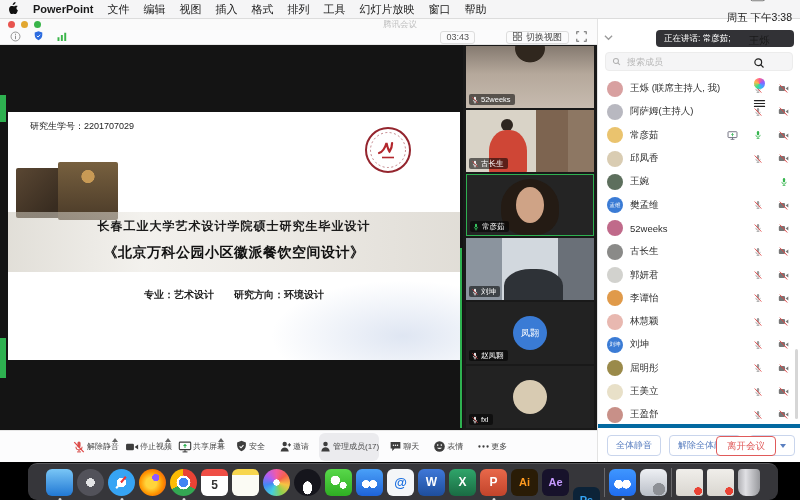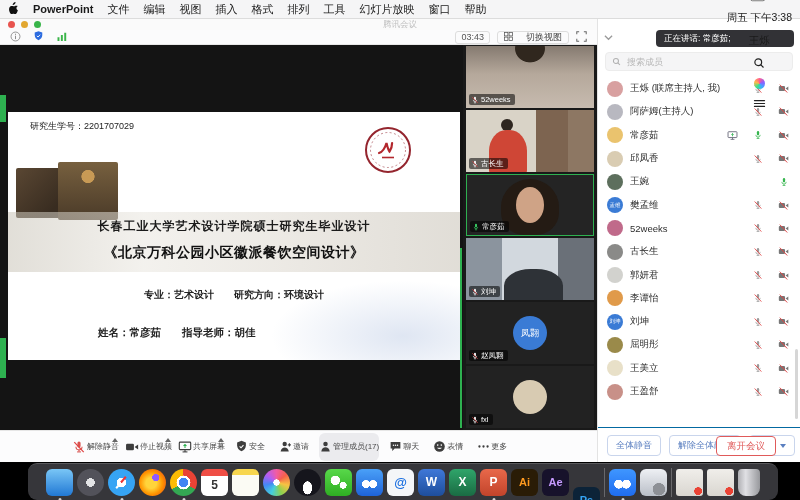--- a/index.html
+++ b/index.html
@@ -19,21 +19,21 @@
   .titlebar{position:absolute;top:19px;left:0;width:800px;height:11px;background:#fafafa;z-index:10;}
   .traffic{position:absolute;left:8px;top:2px;display:flex;gap:6px;}
   .tdot{width:7px;height:7px;border-radius:50%;}
   .t-red{background:#e8544e;}.t-yel{background:#e2a730;}.t-grn{background:#39b54a;}
   .win-title{text-align:center;font-size:8.5px;color:#bfbfbf;line-height:11px;}
   .meet-toolbar{position:absolute;top:30px;left:0;width:597px;height:15px;background:#fbfbfc;border-bottom:1px solid #e7e7e7;
                 display:flex;align-items:center;padding:0 10px;box-sizing:border-box;z-index:10;}
   .mt-left{display:flex;align-items:center;gap:12px;}
   .mt-right{margin-left:auto;display:flex;align-items:center;gap:7px;font-size:9px;color:#555;}
   .timer-box{border:1px solid #ddd;border-radius:3px;padding:0px 5px;line-height:11px;}
-  .view-btn{border:1px solid #ddd;border-radius:3px;padding:0px 6px;line-height:11px;display:flex;gap:13px;align-items:flex-start;color:#444;}
+  .view-btn{border:1px solid #ddd;border-radius:3px;padding:0px 6px;line-height:11px;display:flex;gap:4px;align-items:flex-start;color:#444;margin-left:24px;}
   
   .stage{position:absolute;top:45px;left:0;width:463px;height:385px;background:#141414;z-index:5;}
   .gstrip{position:absolute;background:#2eb150;z-index:8;}
   .slide{position:absolute;left:8px;top:67px;width:452px;height:248px;background:#fff;overflow:hidden;}
   .sl-id{position:absolute;left:22px;top:8px;font-size:9px;font-weight:normal;color:#222;}
   .sl-banner{position:absolute;left:0;top:100px;width:452px;height:60px;
              background:linear-gradient(90deg,#c9c4b8,#e9e6df 30%,#ddd8cf 60%,#c8c2b6);opacity:.55;}
   .sl-photo-a{position:absolute;left:8px;top:56px;width:62px;height:50px;border-radius:2px;
               background:linear-gradient(135deg,#5a4733,#382c20 70%);}
   .sl-photo-b{position:absolute;left:50px;top:50px;width:60px;height:58px;border-radius:2px;
@@ -72,21 +72,21 @@
               display:flex;align-items:center;gap:4px;padding:0 6px;box-sizing:border-box;}
   .search-box input{border:none;outline:none;background:transparent;font-size:9px;color:#444;width:150px;font-family:inherit;}
   .search-box input::placeholder{color:#b8b8b8;}
   .plist{position:absolute;left:0;top:58px;width:203px;height:350px;overflow:hidden;}
   .prow{display:flex;align-items:center;height:23.3px;padding:0 12px 0 9px;box-sizing:border-box;}
   .pav{width:16px;height:16px;border-radius:50%;flex:none;display:flex;align-items:center;justify-content:center;
        font-size:5.5px;color:#fff;overflow:hidden;}
   .pname{margin-left:7px;font-size:9.5px;color:#2e2e2e;white-space:nowrap;overflow:hidden;text-overflow:ellipsis;max-width:105px;}
   .pr-icons{margin-left:auto;display:flex;gap:15px;align-items:center;}
   .scrollbar{position:absolute;right:2px;top:330px;width:3px;height:70px;background:#d6d6d6;border-radius:2px;}
-  .pn-footer{position:absolute;left:0;bottom:6px;width:203px;border-top:1px solid #0369a1;padding:7px 0 0 9px;box-sizing:border-box;display:flex;gap:8px;}
+  .pn-footer{position:absolute;left:0;bottom:6px;width:203px;border-top:4px solid #0369a1;padding:7px 0 0 9px;box-sizing:border-box;display:flex;gap:8px;}
   .pf-btn{border:1px solid #c9d5ec;border-radius:4px;background:#fff;color:#5a7fc0;font-size:9px;
           padding:3px 8px;display:flex;align-items:center;gap:4px;white-space:nowrap;font-family:inherit;}
   .caret-down{width:0;height:0;border-left:3px solid transparent;border-right:3px solid transparent;border-top:4px solid #5a7fc0;}
   
   .control-bar{position:absolute;left:0;top:430px;width:597px;height:32px;background:#fcfcfd;border-top:1px solid #e6e6e6;
                display:flex;align-items:center;padding-left:72px;box-sizing:border-box;gap:6px;z-index:12;}
   .cb-item{display:flex;flex-direction:row;align-items:center;justify-content:center;font-size:8px;color:#4a4a4a;
            min-width:38px;height:28px;gap:1px;position:relative;border-radius:6px;}
   .cb-item.hl{background:#ebebee;}
   .cb-icon{height:14px;display:flex;align-items:center;}
@@ -265,21 +265,20 @@
         <svg width="48" height="48" viewBox="0 0 48 48">
             <circle cx="24" cy="24" r="22" fill="#fff" stroke="#94252e" stroke-width="2"></circle>
             <circle cx="24" cy="24" r="17.5" fill="none" stroke="rgba(148,40,50,.55)" stroke-width="1" stroke-dasharray="2 2.4"></circle>
             <path d="M15 27c5-1.5 6.5-6.5 7.5-10 .8 3.5 1.5 6.5 3 8.5 1.8-2.5 2.6-6 2.6-8.5" fill="none" stroke="#b3272d" stroke-width="2.2" stroke-linecap="round"></path>
             <line x1="18" y1="31.5" x2="30" y2="31.5" stroke="#b3272d" stroke-width="1.6"></line>
           </svg>
       </div>
       <div class="sl-t1">长春工业大学艺术设计学院硕士研究生毕业设计</div>
       <div class="sl-t2">《北京万科公园小区徽派餐饮空间设计》</div>
       <div class="sl-major">专业：艺术设计　　研究方向：环境设计</div>
-      <div class="sl-name">姓名：常彦茹　　指导老师：胡佳</div>
       <div class="sl-water"></div>
     </div>
   </div>
   <div class="gstrip" style="left:0;top:95px;width:6px;height:27px;"></div>
   <div class="gstrip" style="left:0;top:338px;width:6px;height:40px;"></div>
   <div class="gstrip" style="left:460px;top:248px;width:2px;height:180px;"></div>
 
   <div class="video-col" id="video-col">
       <div class="vt vt-ceiling">
         <div class="vt-label">
@@ -581,20 +580,42 @@
                 <rect x="1.2" y="4.2" width="9" height="7.6" rx="1.5" fill="#777"></rect>
                 <path d="M11 8l4-2.8v5.6z" fill="#777"></path>
                 <line x1="2.6" y1="2.4" x2="13.4" y2="13.8" stroke="#e04343" stroke-width="1.4"></line>
               </svg>
             </span>
           </div>
         </div>
         <div class="prow">
           <div class="pav" style="background: rgb(224, 154, 74);"></div>
           <span class="pname">李谭怡</span>
+          <div class="pr-icons">
+            <span>
+              <svg width="10" height="10" viewBox="0 0 16 16" style="display:block">
+                <rect x="6.2" y="1.6" width="3.6" height="7" rx="1.8" fill="#9a9a9a"></rect>
+                <path d="M4.5 7.8a3.5 3.5 0 0 0 7 0" fill="none" stroke="#9a9a9a" stroke-width="1.2"></path>
+                <line x1="8" y1="11.4" x2="8" y2="13" stroke="#9a9a9a" stroke-width="1.2"></line>
+                <line x1="5.8" y1="13.6" x2="10.2" y2="13.6" stroke="#9a9a9a" stroke-width="1.2"></line>
+                <line x1="2.6" y1="2.4" x2="13.4" y2="13.8" stroke="#e04343" stroke-width="1.4"></line>
+              </svg>
+            </span>
+            <span>
+              <svg width="11" height="11" viewBox="0 0 16 16" style="display:block">
+                <rect x="1.2" y="4.2" width="9" height="7.6" rx="1.5" fill="#777"></rect>
+                <path d="M11 8l4-2.8v5.6z" fill="#777"></path>
+                <line x1="2.6" y1="2.4" x2="13.4" y2="13.8" stroke="#e04343" stroke-width="1.4"></line>
+              </svg>
+            </span>
+          </div>
+        </div>
+        <div class="prow">
+          <div class="pav" style="background: rgb(232, 184, 176);"></div>
+          <span class="pname">林慧颖</span>
           <div class="pr-icons">
             <span>
               <svg width="10" height="10" viewBox="0 0 16 16" style="display:block">
                 <rect x="6.2" y="1.6" width="3.6" height="7" rx="1.8" fill="#9a9a9a"></rect>
                 <path d="M4.5 7.8a3.5 3.5 0 0 0 7 0" fill="none" stroke="#9a9a9a" stroke-width="1.2"></path>
                 <line x1="8" y1="11.4" x2="8" y2="13" stroke="#9a9a9a" stroke-width="1.2"></line>
                 <line x1="5.8" y1="13.6" x2="10.2" y2="13.6" stroke="#9a9a9a" stroke-width="1.2"></line>
                 <line x1="2.6" y1="2.4" x2="13.4" y2="13.8" stroke="#e04343" stroke-width="1.4"></line>
               </svg>
             </span>

